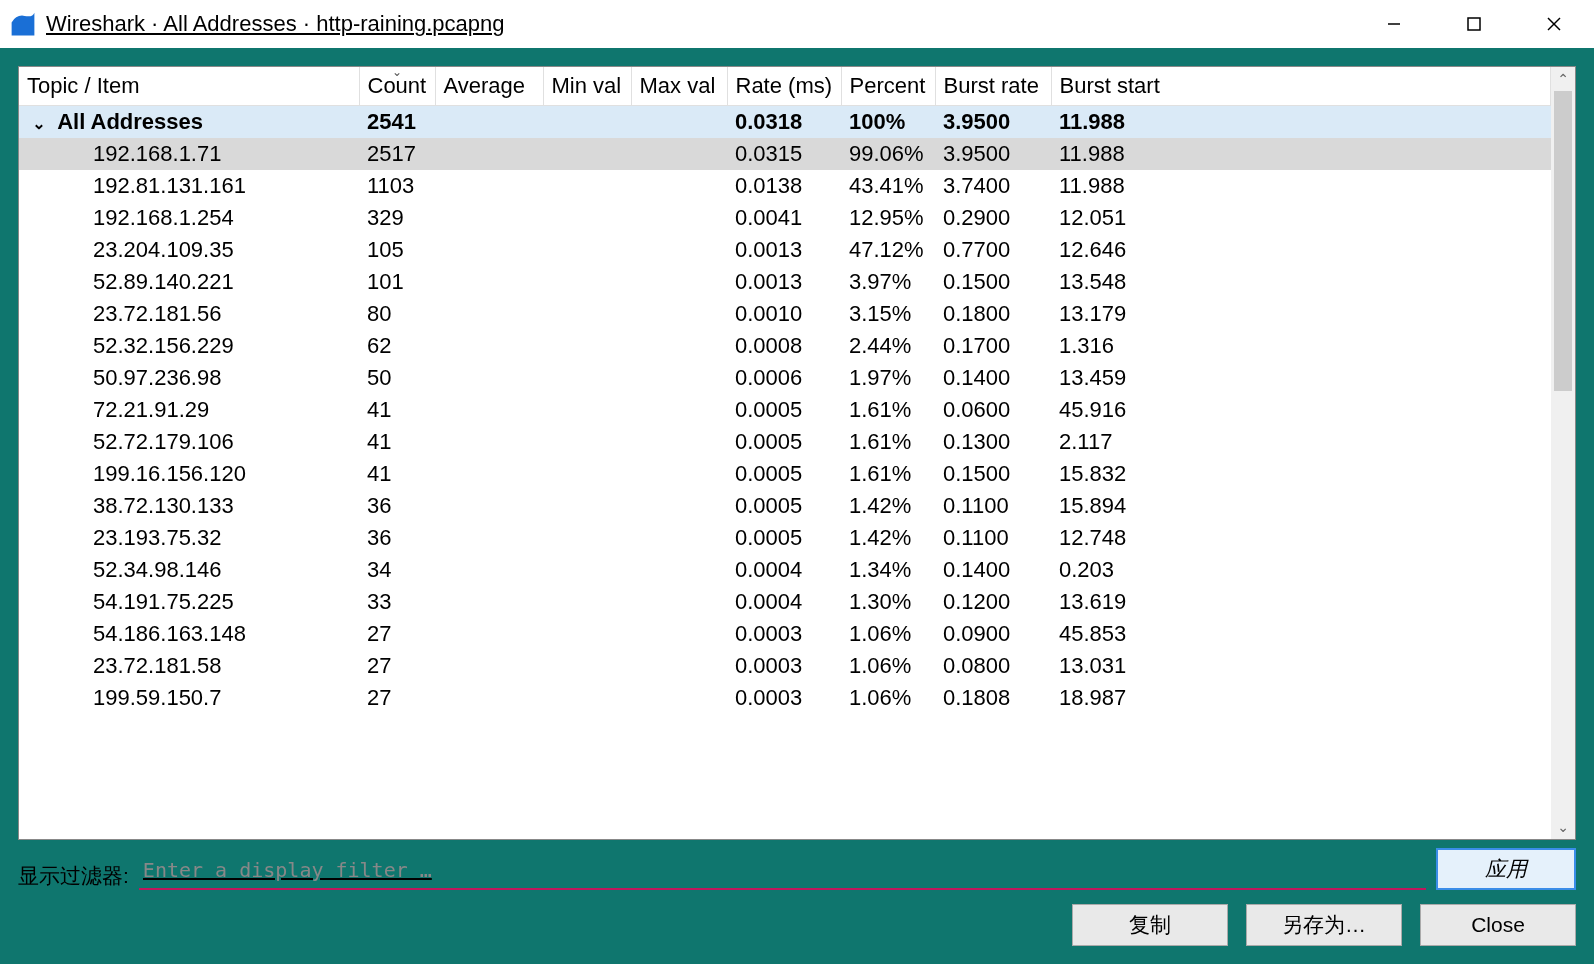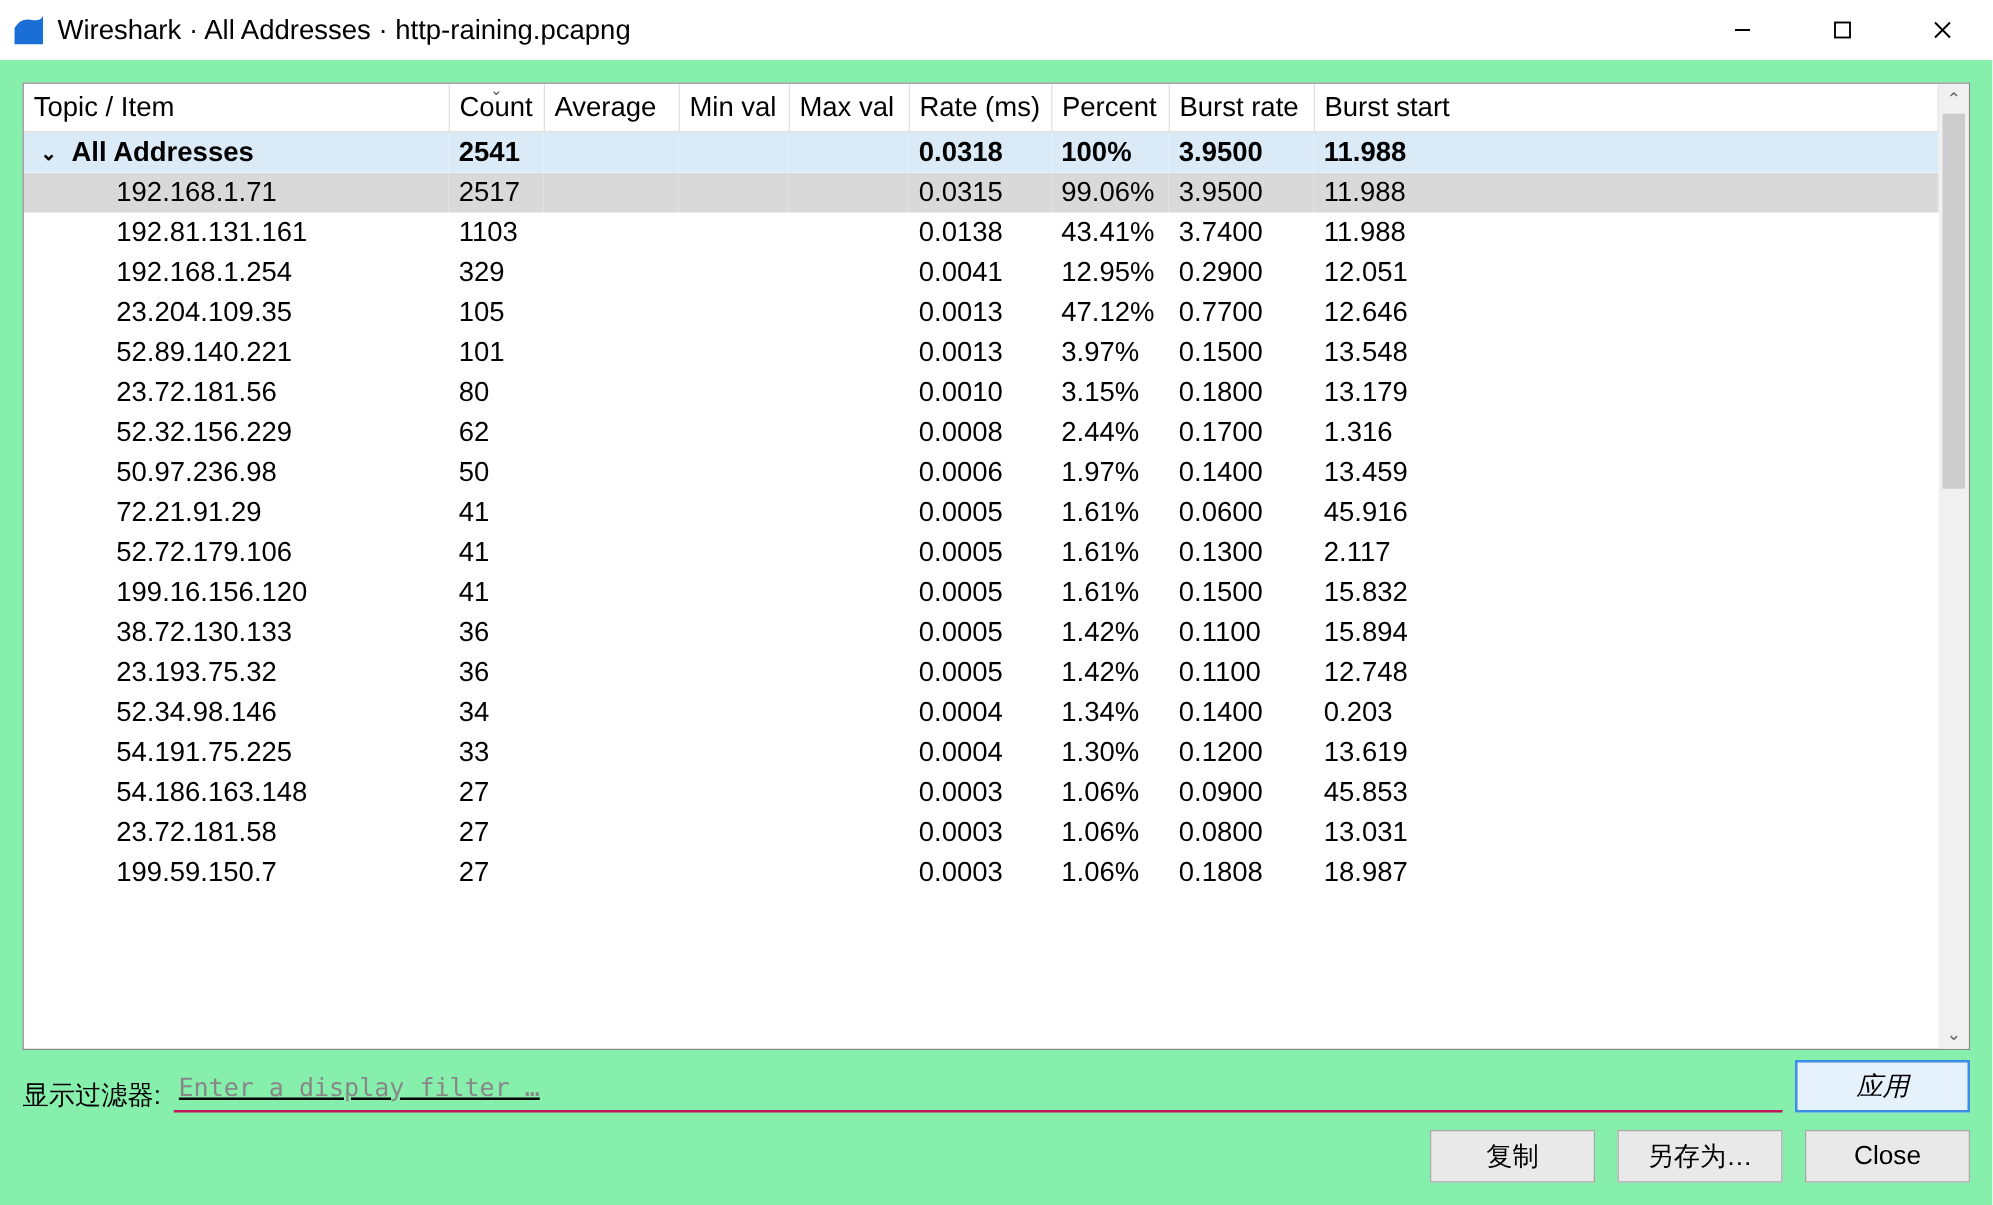--- a/index.html
+++ b/index.html
@@ -12,39 +12,40 @@
     font-size: 22px;
     color: #000;
   }
   .titlebar {
     height: 48px;
     display: flex;
     align-items: center;
     padding: 0 0 0 10px;
     background: #fff;
     position: relative;
+    text-decoration: underline;
   }
   .titlebar .app-icon {
     width: 26px; height: 26px;
     margin-right: 10px;
   }
   .titlebar .title { font-size: 22px; }
   .win-controls {
     position: absolute; right: 0; top: 0;
     display: flex;
     height: 48px;
   }
   .win-btn {
     width: 80px; height: 48px;
     display: flex; align-items: center; justify-content: center;
     font-family: "Segoe UI Symbol", sans-serif;
     font-size: 18px;
   }
   .content-area {
-    background: #86efac;
+    background: #0f766e;
     height: calc(100% - 48px);
     padding: 18px;
     display: flex;
     flex-direction: column;
   }
   .table-wrap {
     background: #fff;
     border: 1px solid #888;
     flex: 1;
     position: relative;
@@ -136,21 +137,21 @@
     font-size: 21px;
     font-style: italic;
   }
   .btn-row {
     display: flex;
     justify-content: flex-end;
     gap: 18px;
     padding-top: 6px;
   }
   .std-btn {
-    width: 132px; height: 42px;
+    width: 156px; height: 42px;
     border: 1px solid #aaa;
     background: #e9e9e9;
     font-size: 21px;
   }
   col.c1{width:340px}col.c2{width:76px}col.c3{width:108px}col.c4{width:88px}
   col.c5{width:96px}col.c6{width:114px}col.c7{width:94px}col.c8{width:116px}col.c9{width:auto}
 </style>
 </head>
 <body>
 

